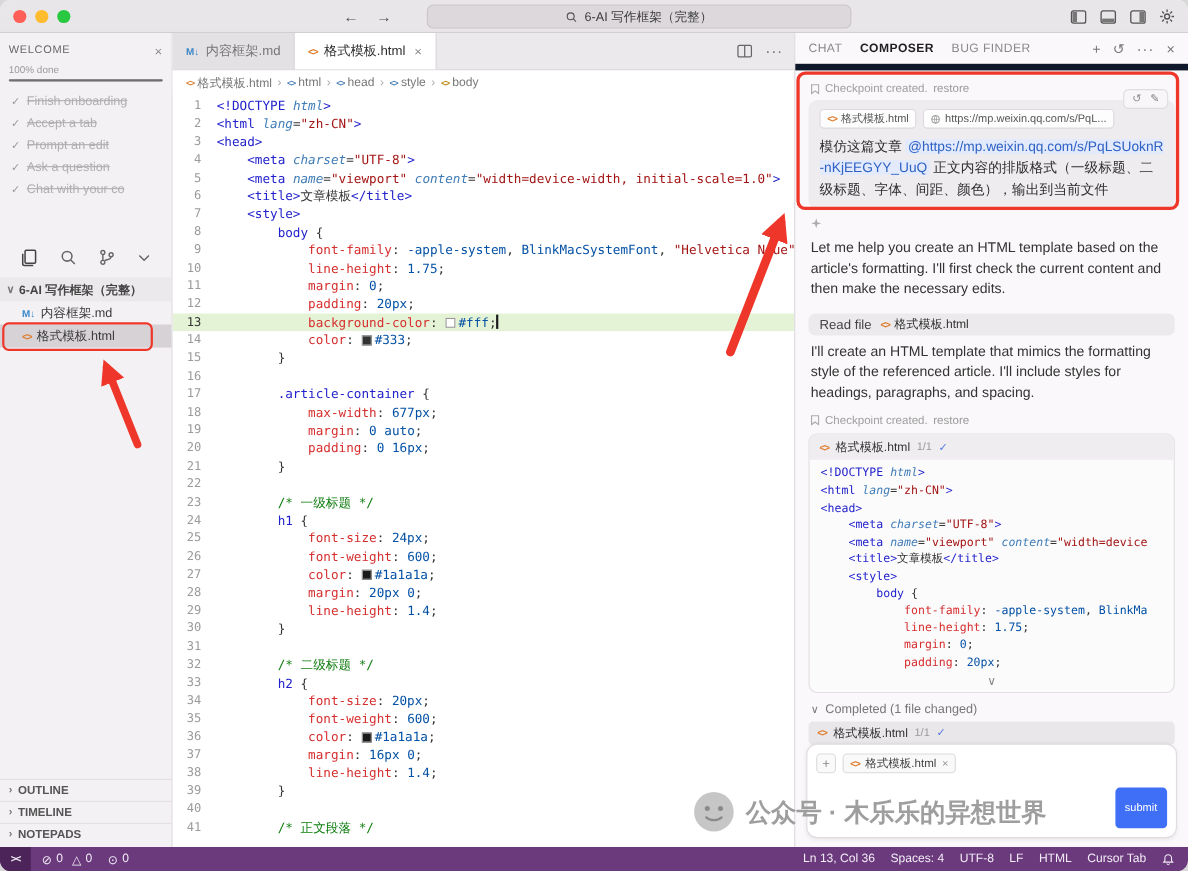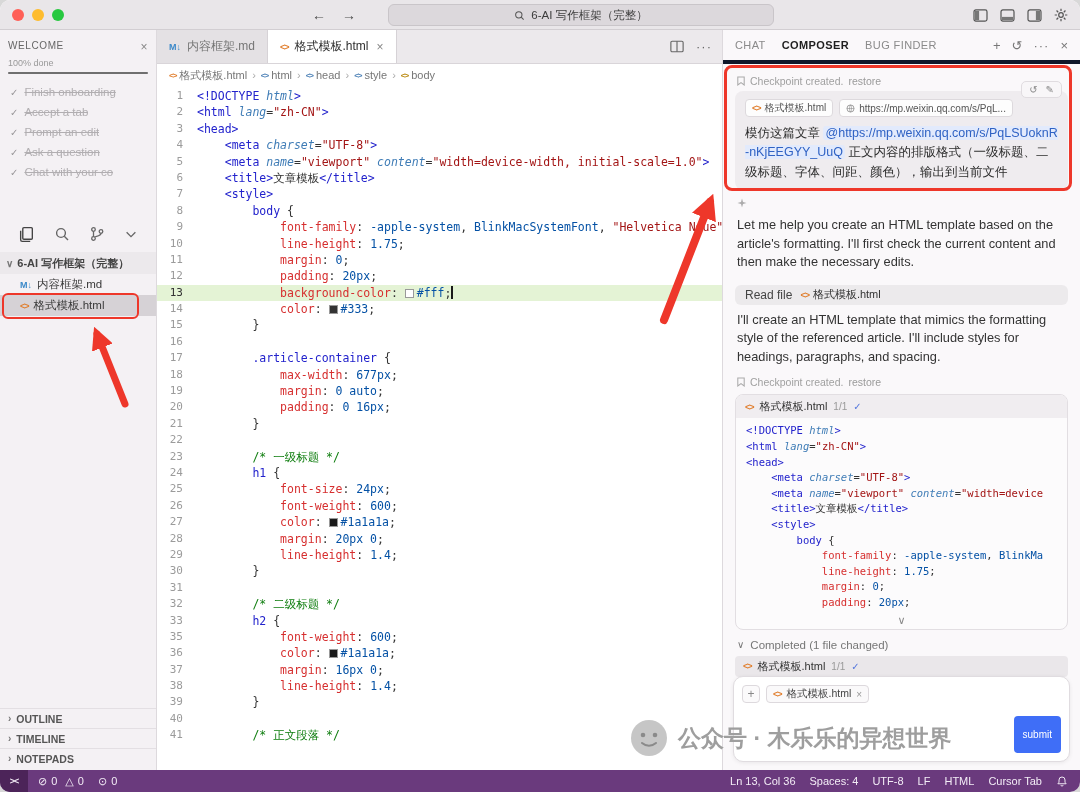--- a/index.html
+++ b/index.html
@@ -66,21 +66,21 @@
   .tk-a{color:#3f7cb6;font-style:italic;}
   .tk-s{color:#a31515;}
   .tk-c{color:#0e7d0e;}
   .tk-p{color:#d62f2f;}
   .tk-v{color:#0451a5;}
   .tk-n{color:#333;}
   .sw{display:inline-block;width:9px;height:9px;border:1px solid #999;vertical-align:-1px;margin-right:3px;}
   .caret{display:inline-block;width:1.6px;height:13px;background:#1a1a1a;vertical-align:-2px;}
   
   .chat{position:absolute;top:30px;left:722px;right:0;bottom:22px;background:#faf8fa;border-left:1px solid #ddd9dd;}
-  .chat-head{height:34px;border-bottom:4px solid #0f172a;display:flex;align-items:center;padding:0 12px;gap:16px;}
+  .chat-head{height:34px;border-bottom:6px solid #0f172a;display:flex;align-items:center;padding:0 12px;gap:16px;}
   .chat-tab{font-size:11px;letter-spacing:.4px;color:#8a8a8a;}
   .chat-tab.active{color:#1f1f1f;font-weight:bold;}
   .chat-head-icons{margin-left:auto;display:flex;gap:11px;color:#777;font-size:13px;align-items:center;}
   .chat-body{position:absolute;top:35px;left:0;right:0;bottom:0;padding:6px 12px;overflow:hidden;}
   .ckpt{display:flex;align-items:center;gap:5px;font-size:10.5px;color:#a0a0a0;margin:4px 2px;}
   .ckpt .restore{color:#9a9a9a;text-align:right;}
   .msg-card{background:#efecef;border-radius:8px;padding:8px 10px;margin-top:4px;position:relative;}
   .msg-chips{display:flex;gap:6px;margin-bottom:7px;}
   .chip{display:inline-flex;align-items:center;gap:4px;background:#fdfdfd;border:1px solid #ddd9dd;border-radius:4px;
     padding:1px 6px;font-size:10px;color:#555;white-space:nowrap;overflow:hidden;max-width:178px;}
@@ -430,20 +430,24 @@
         </div>
         <div class="cl">
           <span class="ln">32</span>
           <span class="lt"><span class="tk-n">        </span><span class="tk-c">/* 二级标题 */</span></span>
         </div>
         <div class="cl">
           <span class="ln">33</span>
           <span class="lt"><span class="tk-n">        </span><span class="tk-g">h2</span><span class="tk-n"> {</span></span>
         </div>
         <div class="cl">
+          <span class="ln">34</span>
+          <span class="lt"><span class="tk-n">            </span><span class="tk-p">font-size</span><span class="tk-n">: </span><span class="tk-v">20px</span><span class="tk-n">;</span></span>
+        </div>
+        <div class="cl">
           <span class="ln">35</span>
           <span class="lt"><span class="tk-n">            </span><span class="tk-p">font-weight</span><span class="tk-n">: </span><span class="tk-v">600</span><span class="tk-n">;</span></span>
         </div>
         <div class="cl">
           <span class="ln">36</span>
           <span class="lt"><span class="tk-n">            </span><span class="tk-p">color</span><span class="tk-n">: </span><span class="sw" style="background: rgb(26, 26, 26);"></span><span class="tk-v">#1a1a1a</span><span class="tk-n">;</span></span>
         </div>
         <div class="cl">
           <span class="ln">37</span>
           <span class="lt"><span class="tk-n">            </span><span class="tk-p">margin</span><span class="tk-n">: </span><span class="tk-v">16px 0</span><span class="tk-n">;</span></span>

